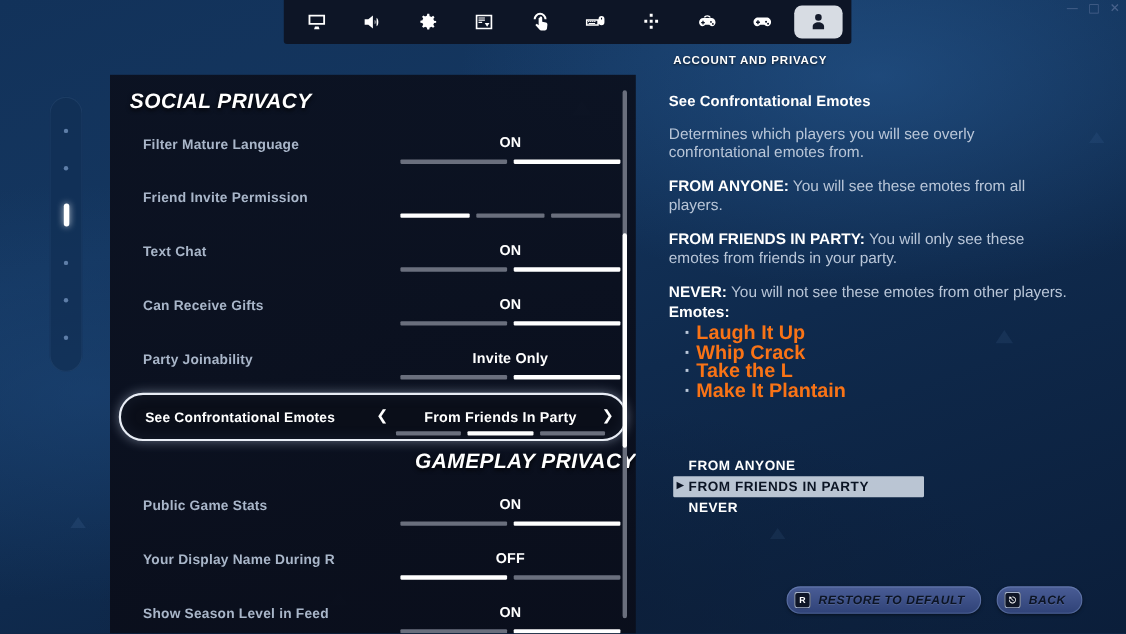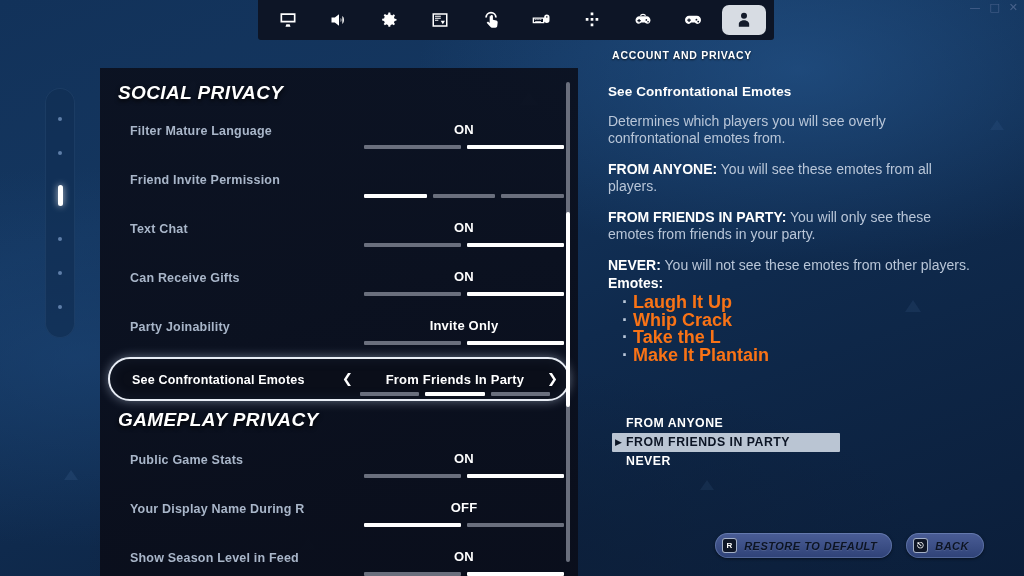--- a/index.html
+++ b/index.html
@@ -318,21 +318,21 @@
         <div class="label">See Confrontational Emotes</div>
         <div class="arrow left">❮</div>
         <div class="arrow right">❯</div>
         <div class="value">From Friends In Party</div>
         <div class="segs">
           <div class="seg"></div>
           <div class="seg on"></div>
           <div class="seg"></div>
         </div>
       </div>
-      <div class="section-title" style="margin-top: 8px; margin-bottom: 10px;">GAMEPLAY PRIVACY</div>
+      <div class="section-title" style="margin-top: 8px; margin-bottom: 10px; text-align: right;">GAMEPLAY PRIVACY</div>
       <div class="row">
         <div class="label">Public Game Stats</div>
         <div class="value">ON</div>
         <div class="segs">
           <div class="seg"></div>
           <div class="seg on"></div>
         </div>
       </div>
       <div class="row">
         <div class="label">Your Display Name During R</div>

